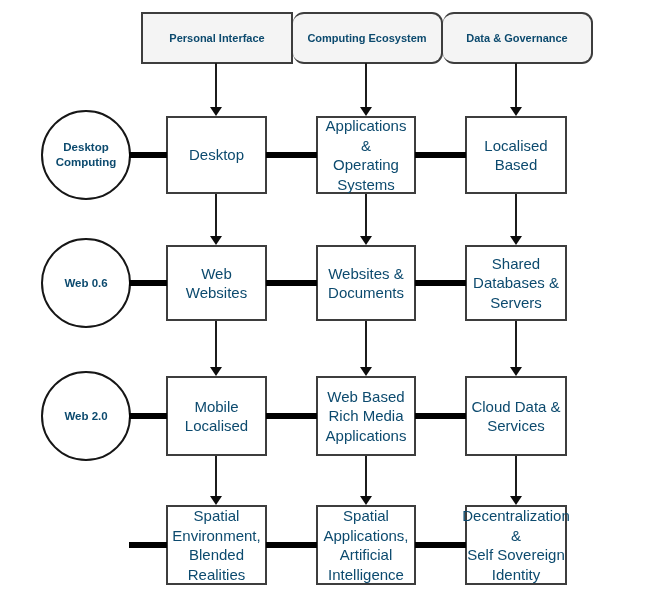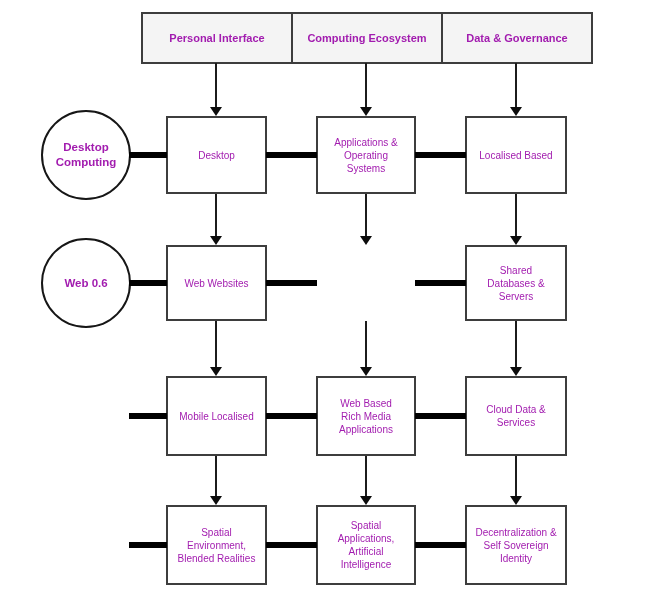--- a/index.html
+++ b/index.html
@@ -4,21 +4,21 @@
 <style>
   html, body { margin: 0; padding: 0; background: #ffffff; }
   * { box-sizing: border-box; }
 
   .canvas {
     position: relative;
     width: 659px;
     height: 593px;
     background: #ffffff;
     font-family: "Liberation Sans", "DejaVu Sans", sans-serif;
-    color: #a21caf;
+    color: #0c4a6e;
     overflow: hidden;
   }
 
   
   .header {
     position: absolute;
     left: 141px; top: 12px;
     width: 452px; height: 52px;
     display: flex;
   }
@@ -26,21 +26,21 @@
     flex: 1;
     background: #f4f4f4;
     border: 2px solid #3d3d3d;
     display: flex;
     align-items: center;
     justify-content: center;
     text-align: center;
     font-weight: bold;
     font-size: 11px;
   }
-  .header-cell + .header-cell { border-left: none; }
+  .header-cell + .header-cell { border-left: none; border-radius: 11px; }
 
   
   .circle {
     position: absolute;
     left: 41px;
     width: 90px; height: 90px;
     border: 2px solid #161616;
     border-radius: 50%;
     background: #ffffff;
     display: flex;
@@ -56,21 +56,21 @@
 
   
   .box {
     position: absolute;
     background: #ffffff;
     border: 2px solid #3d3d3d;
     display: flex;
     align-items: center;
     justify-content: center;
     text-align: center;
-    font-size: 10px;
+    font-size: 15px;
     line-height: 1.3;
     white-space: pre-line;
     padding: 2px;
   }
   .bc1 { left: 166px; width: 101px; }
   .bc2 { left: 316px; width: 100px; }
   .bc3 { left: 465px; width: 102px; }
   .br1 { top: 116px; height: 78px; }
   .br2 { top: 245px; height: 76px; }
   .br3 { top: 376px; height: 80px; }
@@ -123,35 +123,42 @@
     </div>
   </div>
 
   <div class="circle cr1">
     <span>Desktop
 Computing</span>
   </div>
   <div class="circle cr2">
     <span>Web 0.6</span>
   </div>
+  <div class="circle cr3">
+    <span>Web 2.0</span>
+  </div>
 
   <div class="box bc1 br1">
     <span>Desktop</span>
   </div>
   <div class="box bc2 br1">
     <span>Applications &amp;
 Operating
 Systems</span>
   </div>
   <div class="box bc3 br1">
     <span>Localised Based</span>
   </div>
 
   <div class="box bc1 br2">
     <span>Web Websites</span>
+  </div>
+  <div class="box bc2 br2">
+    <span>Websites &amp;
+Documents</span>
   </div>
   <div class="box bc3 br2">
     <span>Shared
 Databases &amp;
 Servers</span>
   </div>
 
   <div class="box bc1 br3">
     <span>Mobile Localised</span>
   </div>

